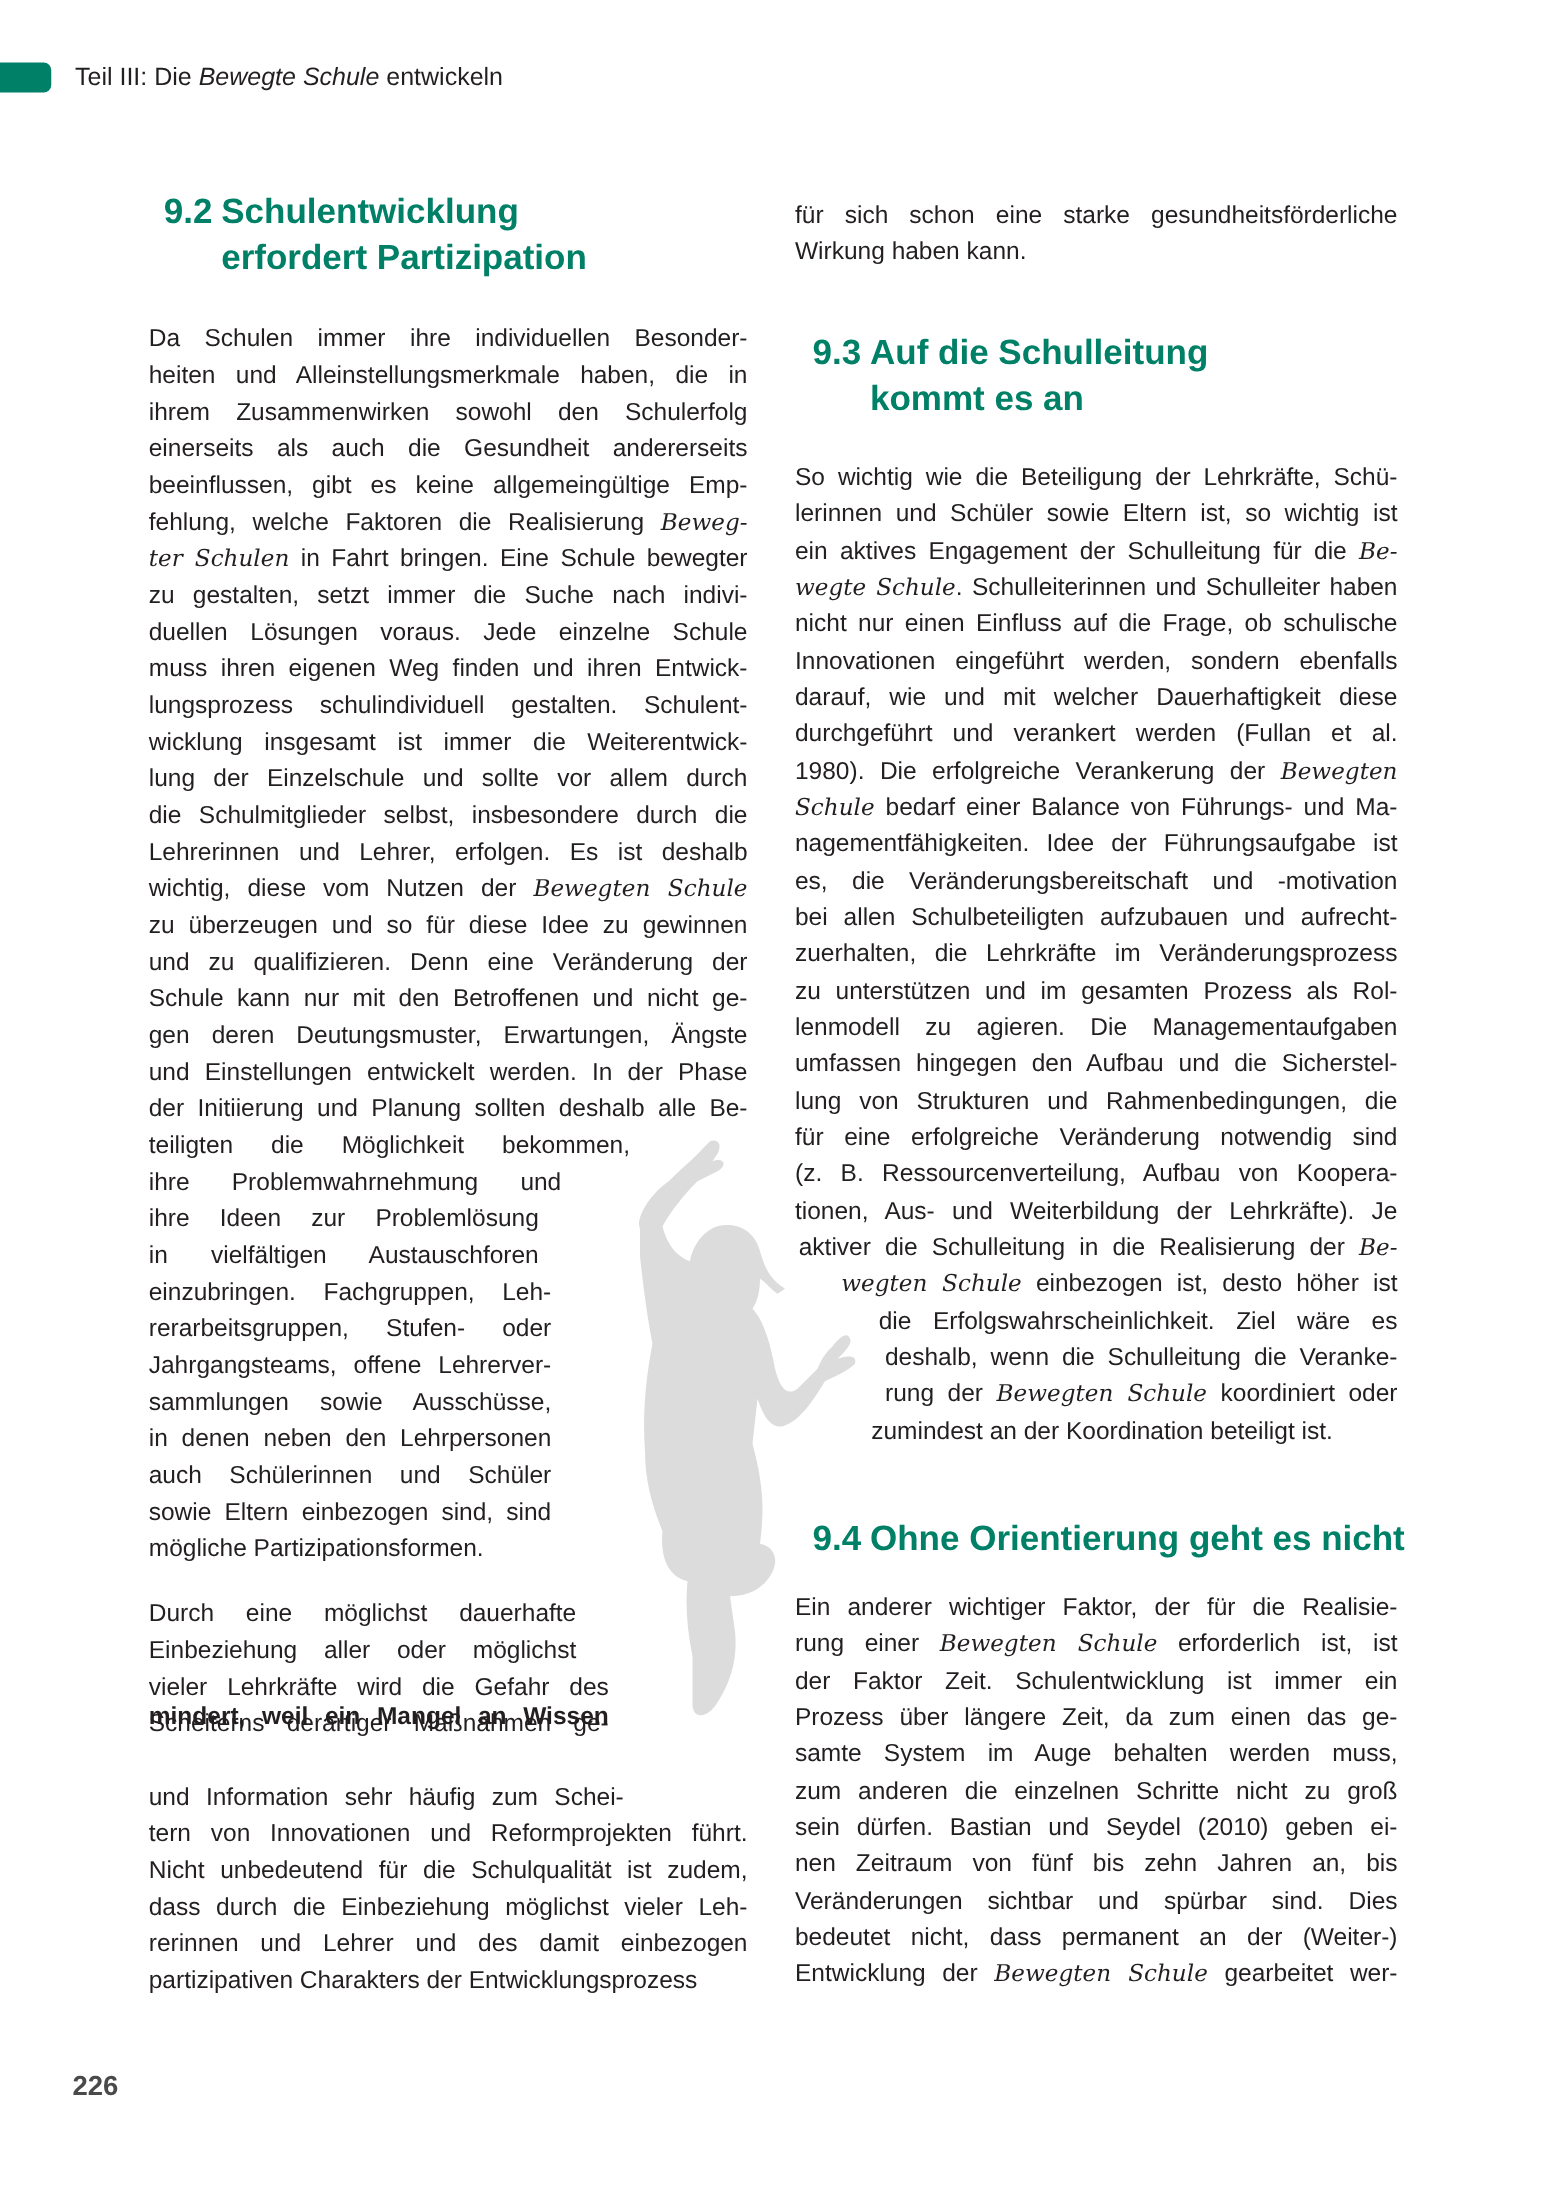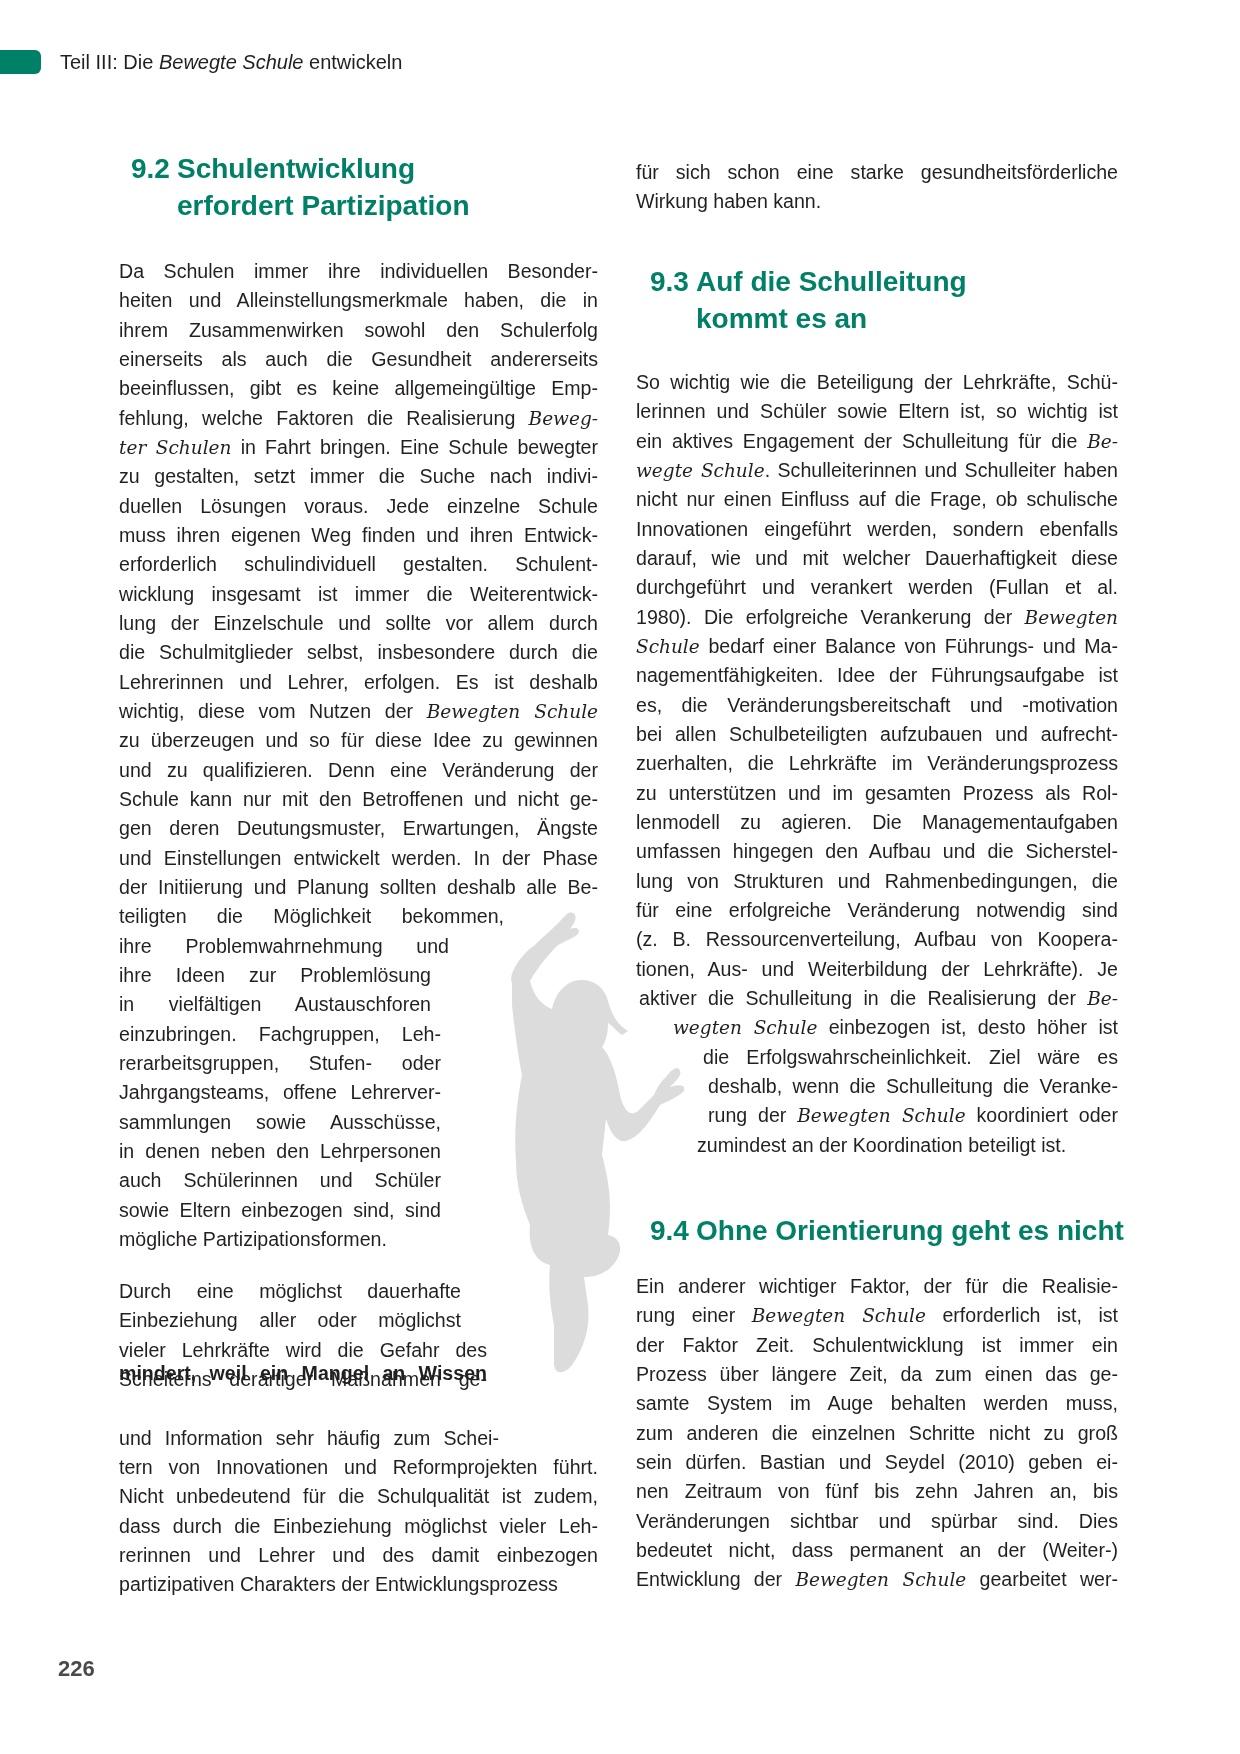--- a/index.html
+++ b/index.html
@@ -56,21 +56,21 @@
     <div class="line" style="left: 119px; width: 479px; top: 257px;">Da Schulen immer ihre individuellen Besonder-</div>
     <div class="line" style="left: 119px; width: 479px; top: 286.33px;">heiten und Alleinstellungsmerkmale haben, die in</div>
     <div class="line" style="left: 119px; width: 479px; top: 315.66px;">ihrem Zusammenwirken sowohl den Schulerfolg</div>
     <div class="line" style="left: 119px; width: 479px; top: 344.99px;">einerseits als auch die Gesundheit andererseits</div>
     <div class="line" style="left: 119px; width: 479px; top: 374.32px;">beeinflussen, gibt es keine allgemeingültige Emp-</div>
     <div class="line" style="left: 119px; width: 479px; top: 403.65px;">fehlung, welche Faktoren die Realisierung <i>Beweg-</i></div>
     <div class="line" style="left: 119px; width: 479px; top: 432.98px;"><i>ter Schulen</i> in Fahrt bringen. Eine Schule bewegter</div>
     <div class="line" style="left: 119px; width: 479px; top: 462.31px;">zu gestalten, setzt immer die Suche nach indivi-</div>
     <div class="line" style="left: 119px; width: 479px; top: 491.64px;">duellen Lösungen voraus. Jede einzelne Schule</div>
     <div class="line" style="left: 119px; width: 479px; top: 520.97px;">muss ihren eigenen Weg finden und ihren Entwick-</div>
-    <div class="line" style="left: 119px; width: 479px; top: 550.3px;">erforderlich schulindividuell gestalten. Schulent-</div>
+    <div class="line" style="left: 119px; width: 479px; top: 550.3px;">lungsprozess schulindividuell gestalten. Schulent-</div>
     <div class="line" style="left: 119px; width: 479px; top: 579.63px;">wicklung insgesamt ist immer die Weiterentwick-</div>
     <div class="line" style="left: 119px; width: 479px; top: 608.96px;">lung der Einzelschule und sollte vor allem durch</div>
     <div class="line" style="left: 119px; width: 479px; top: 638.29px;">die Schulmitglieder selbst, insbesondere durch die</div>
     <div class="line" style="left: 119px; width: 479px; top: 667.62px;">Lehrerinnen und Lehrer, erfolgen. Es ist deshalb</div>
     <div class="line" style="left: 119px; width: 479px; top: 696.95px;">wichtig, diese vom Nutzen der <i>Bewegten Schule</i></div>
     <div class="line" style="left: 119px; width: 479px; top: 726.28px;">zu überzeugen und so für diese Idee zu gewinnen</div>
     <div class="line" style="left: 119px; width: 479px; top: 755.61px;">und zu qualifizieren. Denn eine Veränderung der</div>
     <div class="line" style="left: 119px; width: 479px; top: 784.94px;">Schule kann nur mit den Betroffenen und nicht ge-</div>
     <div class="line" style="left: 119px; width: 479px; top: 814.27px;">gen deren Deutungsmuster, Erwartungen, Ängste</div>
     <div class="line" style="left: 119px; width: 479px; top: 843.6px;">und Einstellungen entwickelt werden. In der Phase</div>

